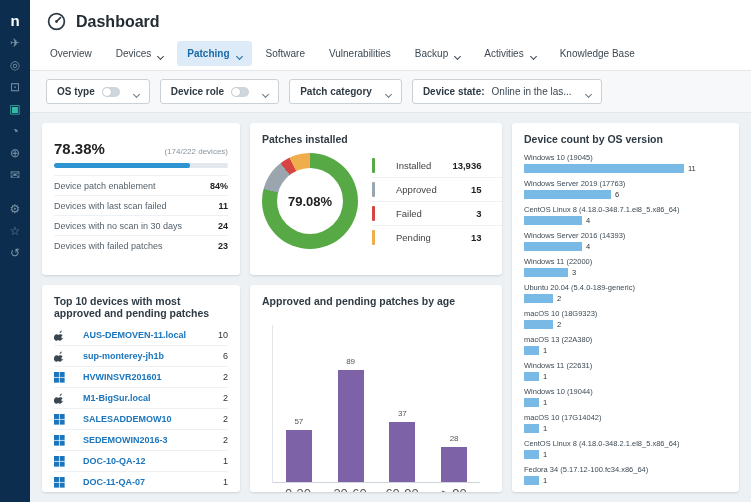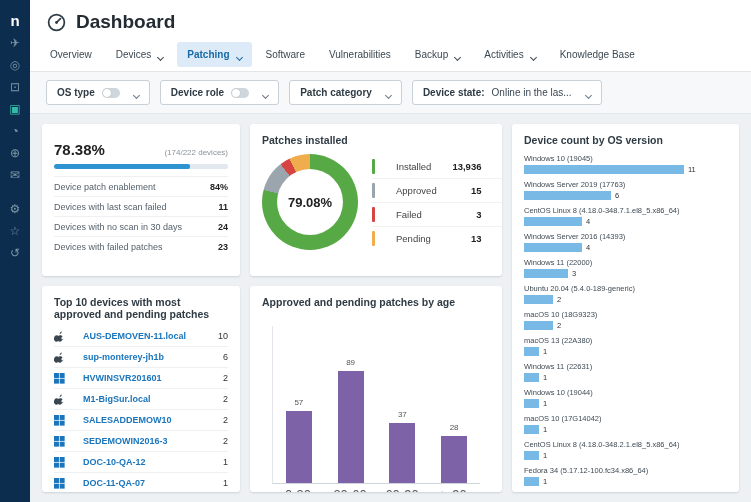--- a/index.html
+++ b/index.html
@@ -9,21 +9,21 @@
   
   .sidebar{position:absolute;left:0;top:0;width:30px;height:502px;background:#0c2d4d;display:flex;flex-direction:column;align-items:center;padding-top:8px;z-index:5}
   .sb-logo{color:#fff;font-weight:bold;font-size:15px;height:24px;display:flex;align-items:center;cursor:pointer}
   .sb-icon{color:#7d95a9;font-size:12px;height:22px;width:100%;display:flex;align-items:center;justify-content:center;cursor:pointer}
   .sb-spacer{height:12px}
 
   
   .main{margin-left:30px;height:502px;display:flex;flex-direction:column;background:#edf1f4}
   .header{display:flex;align-items:center;gap:9px;padding:11px 16px 7px;background:#fff}
   .gauge{width:21px;height:21px}
-  .title{font-size:19px;font-weight:bold;color:#242c33}
+  .title{font-size:16px;font-weight:bold;color:#242c33}
 
   .tabs{display:flex;align-items:center;gap:4px;padding:2px 10px 4px;border-bottom:1px solid #e4e7ea;background:#fff}
   .tab{font-size:10px;color:#3c4852;padding:7px 10px;display:flex;align-items:flex-end;cursor:pointer;white-space:nowrap;border-radius:3px}
   .tab.active{background:#dcebf7;color:#1a6aa5;font-weight:bold}
 
   .chev{display:inline-block;width:5px;height:5px;border-right:1.4px solid currentColor;border-bottom:1.4px solid currentColor;flex:none}
   .chev.down{transform:rotate(45deg);margin-left:7px;margin-top:-3px}
   .chev.right{transform:rotate(-45deg);margin-left:6px;color:#9aa5ad}
 
   .filterbar{display:flex;gap:10px;padding:8px 16px;background:#f6f8fa;border-bottom:1px solid #e4e7ea}
@@ -433,36 +433,36 @@
             </div>
           </div>
       </div>
 
       <div class="card">
         <div class="card-title">
           <span>Approved and pending patches by age</span>
         </div>
         <div class="chart">
             <div class="bslot">
-              <div class="bar" style="height: 72px; background: rgb(125, 98, 168);">
+              <div class="bar" style="height: 52px; background: rgb(125, 98, 168);">
                 <span class="bval">57</span>
               </div>
             </div>
             <div class="bslot">
               <div class="bar" style="height: 112px; background: rgb(125, 98, 168);">
                 <span class="bval">89</span>
               </div>
             </div>
             <div class="bslot">
               <div class="bar" style="height: 60px; background: rgb(125, 98, 168); text-decoration: underline;">
                 <span class="bval">37</span>
               </div>
             </div>
             <div class="bslot">
-              <div class="bar" style="height: 47px; background: rgb(125, 98, 168);">
+              <div class="bar" style="height: 35px; background: rgb(125, 98, 168);">
                 <span class="bval">28</span>
               </div>
             </div>
           </div>
         <div class="xlabels">
             <span class="xlab">0-30</span>
             <span class="xlab">30-60</span>
             <span class="xlab">60-90</span>
             <span class="xlab">&gt; 90</span>
           </div>

